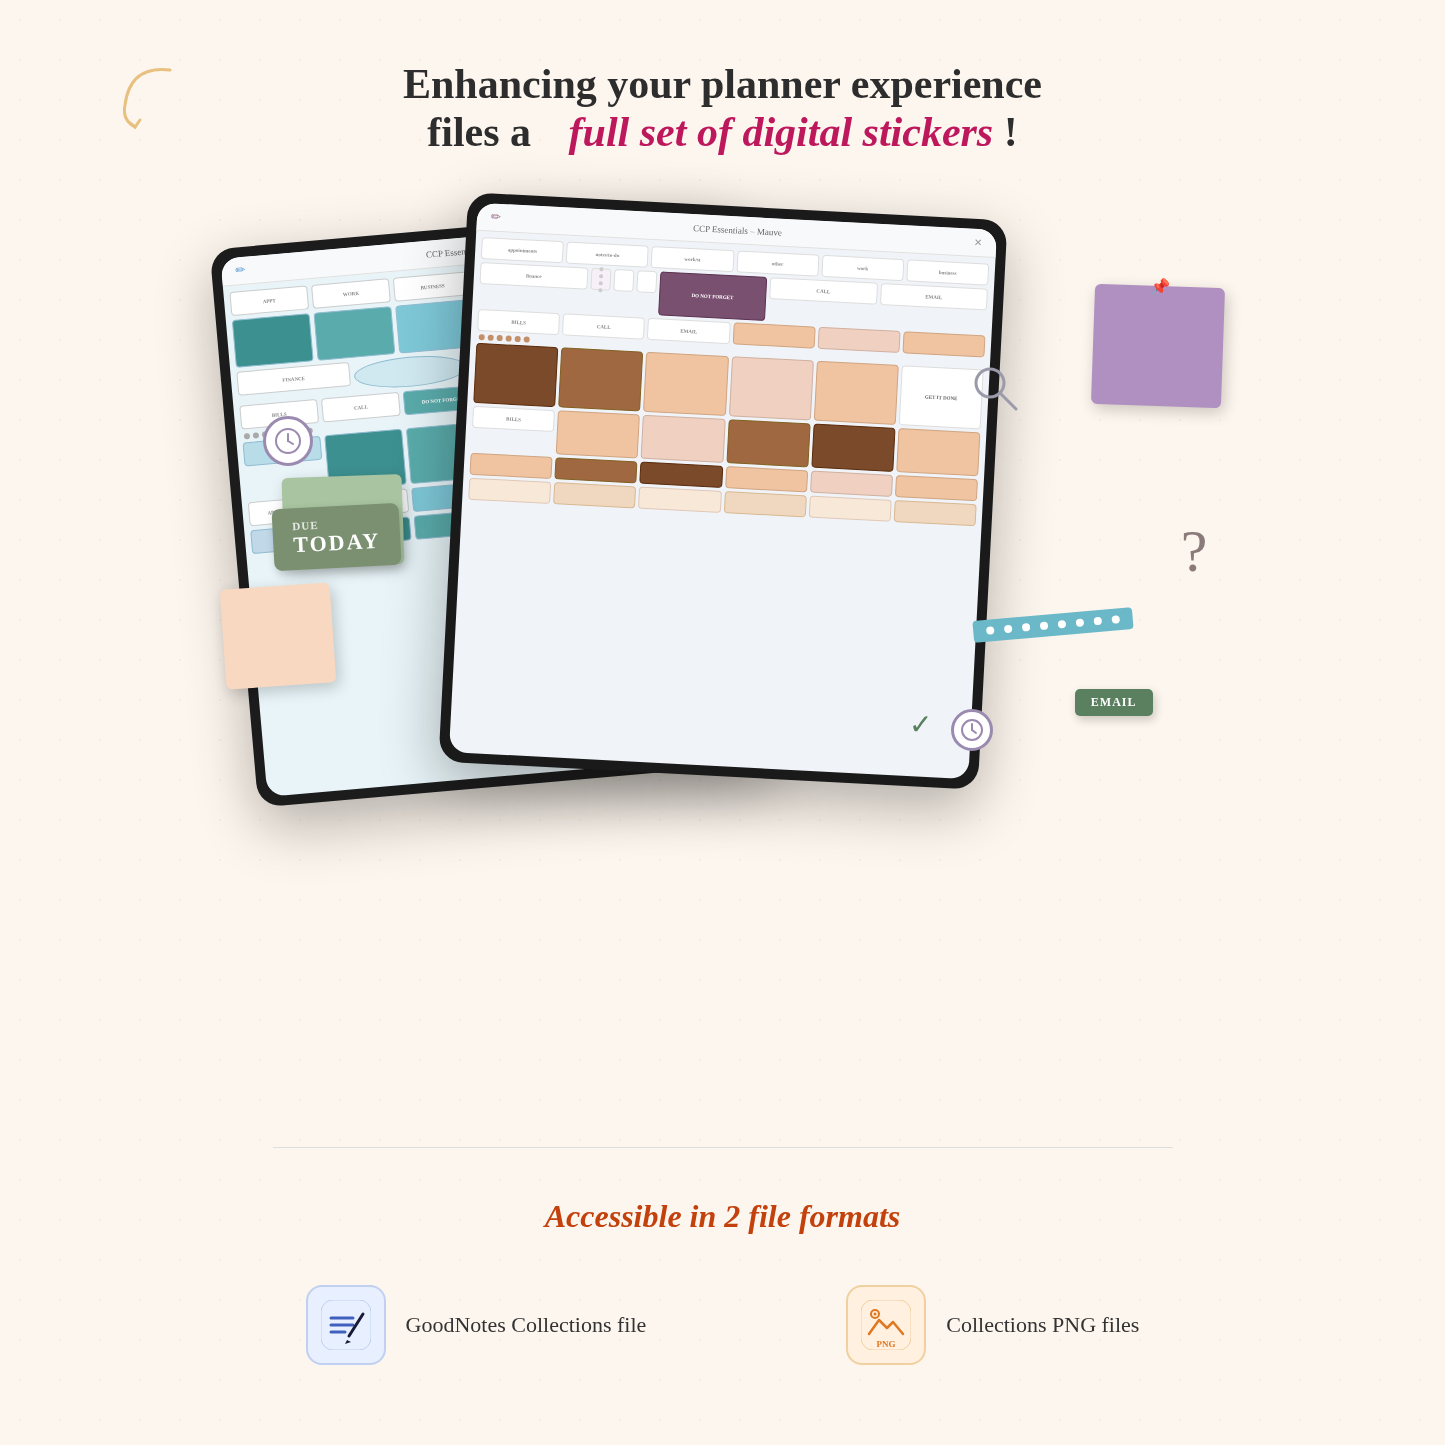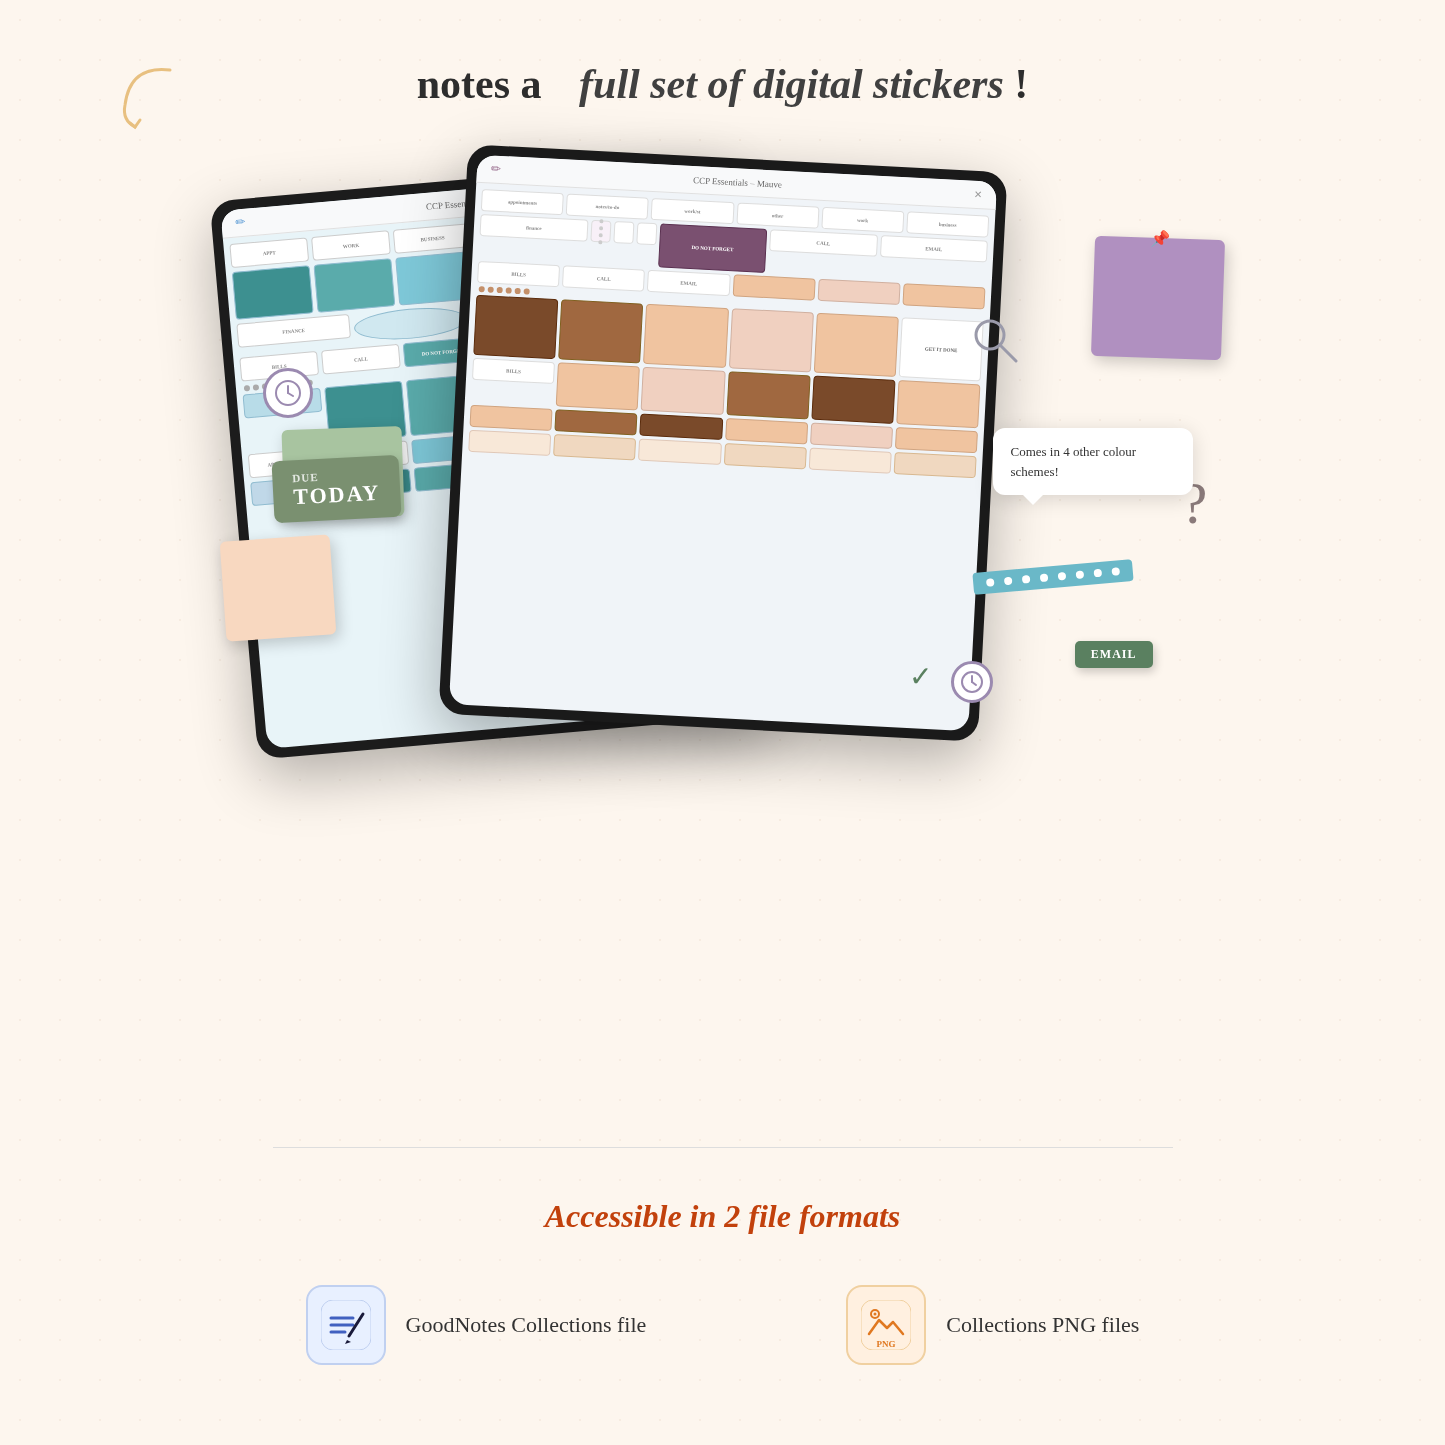--- a/index.html
+++ b/index.html
@@ -48,21 +48,21 @@
     }
 
     .header-line2 {
       font-size: 42px;
       font-weight: 600;
       color: #2d2d2d;
       font-family: 'Georgia', serif;
     }
 
     .header-highlight {
-      color: #404040;
+      color: #be185d;
       font-style: italic;
       font-family: 'Georgia', serif;
       margin-left: 27px;
     }
 
     
     .arrow-decoration {
       position: absolute;
       top: 55px;
       left: 110px;
@@ -532,22 +532,23 @@
 <div class="page-wrapper">
 
   <div class="arrow-decoration">
     <svg width="80" height="80" viewBox="0 0 80 80">
       <path d="M 60 15 Q 20 10 15 50 Q 12 65 25 72" stroke="#e8c080" stroke-width="3" fill="none" stroke-linecap="round"></path>
       <path d="M 20 68 L 25 72 L 30 65" stroke="#e8c080" stroke-width="3" fill="none" stroke-linecap="round"></path>
     </svg>
   </div>
 
   <div class="header">
+    <div class="header-line1">Enhancing your planner experience</div>
     <div class="header-line2">
-      <span>notes a </span>
+      <span>files a </span>
       <span class="header-highlight">full set of digital stickers</span>
       <span>!</span>
     </div>
   </div>
 
   <div class="tablets-section">
 
     <div class="tablet tablet-back">
       <div class="tablet-screen tablet-screen-back">
         <div class="screen-header">
@@ -730,23 +731,20 @@
     <div class="clock-icon-float">
       <svg width="28" height="28" viewBox="0 0 28 28">
         <circle cx="14" cy="14" r="12" stroke="#9b8ab0" stroke-width="2" fill="none"></circle>
         <line x1="14" y1="7" x2="14" y2="14" stroke="#9b8ab0" stroke-width="2" stroke-linecap="round"></line>
         <line x1="14" y1="14" x2="19" y2="17" stroke="#9b8ab0" stroke-width="2" stroke-linecap="round"></line>
       </svg>
     </div>
 
     <div class="purple-note"></div>
 
-    <div class="tooltip-bubble">
-      <span>Comes in 4 other colour schemes!</span>
-    </div>
 
     <div class="ruler-strip">
       <div class="ruler-dot"></div>
       <div class="ruler-dot"></div>
       <div class="ruler-dot"></div>
       <div class="ruler-dot"></div>
       <div class="ruler-dot"></div>
       <div class="ruler-dot"></div>
       <div class="ruler-dot"></div>
       <div class="ruler-dot"></div>

